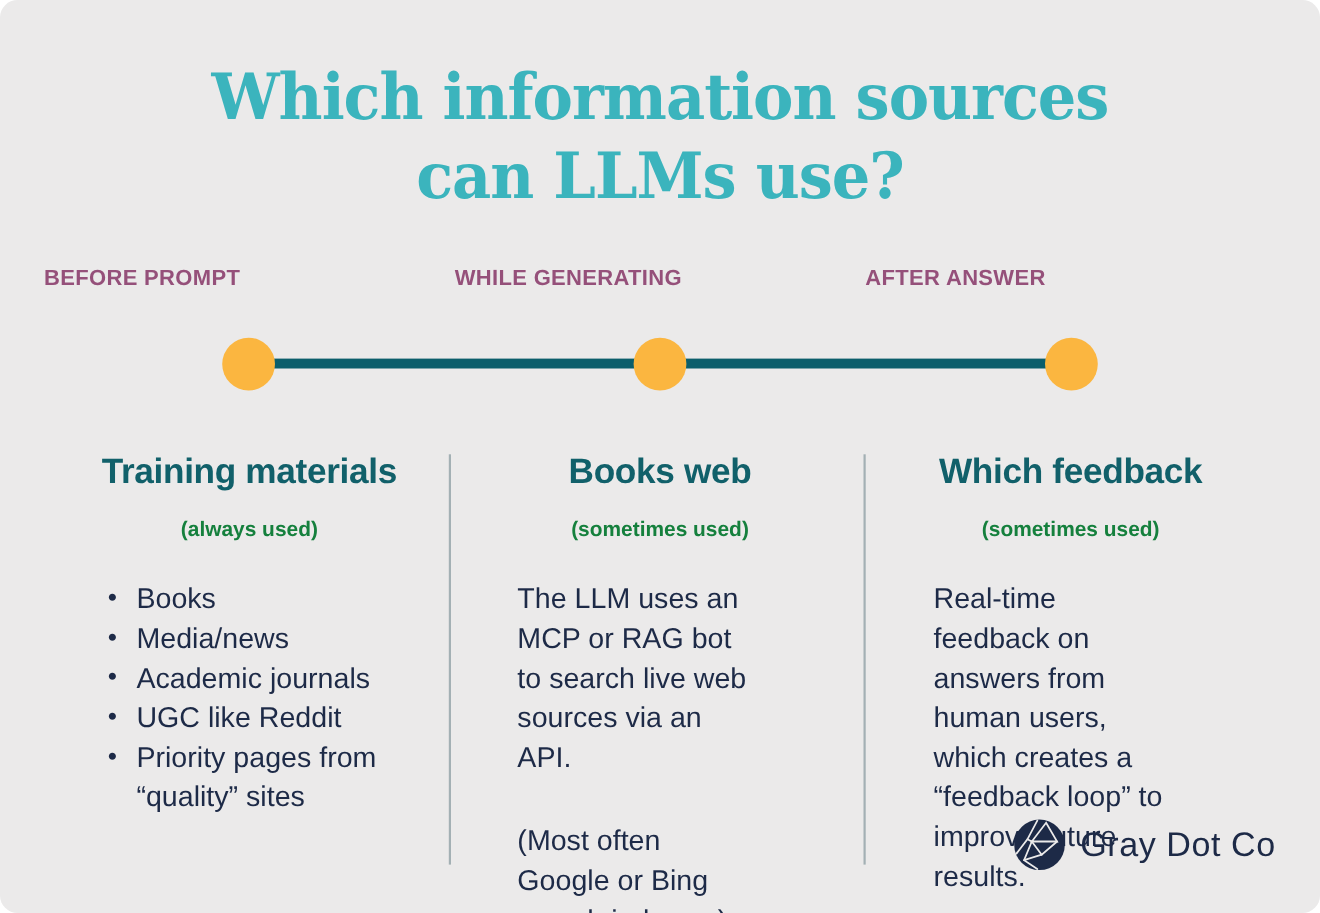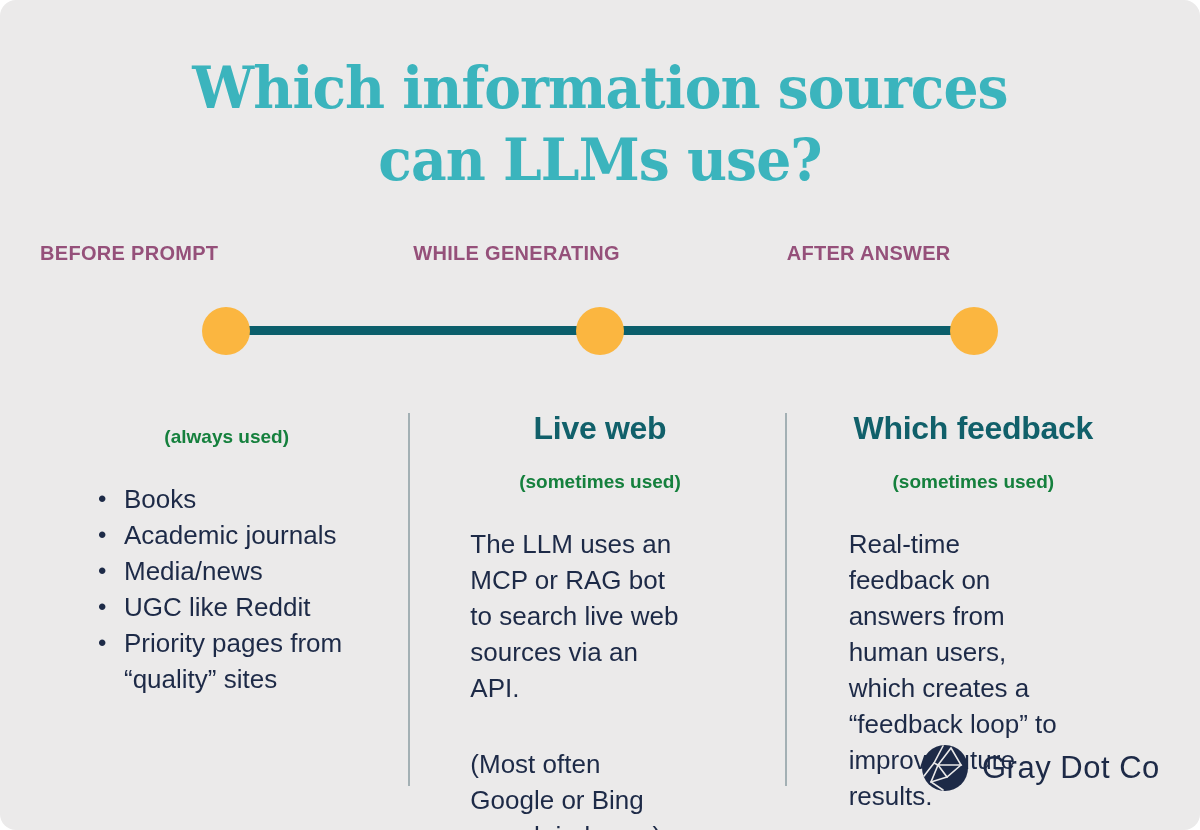--- a/index.html
+++ b/index.html
@@ -133,34 +133,35 @@
   <div class="timeline-dot dot-1"></div>
   <div class="timeline-dot dot-2"></div>
   <div class="timeline-dot dot-3"></div>
 
   <div class="divider divider-1"></div>
   <div class="divider divider-2"></div>
 
   <div class="columns">
 
     <div class="col">
+      <div class="col-heading">Training materials</div>
       <div class="col-subheading">(always used)</div>
       <div class="col-body">
         <ul class="bullet-list">
             <li>Books</li>
+            <li>Media/news</li>
             <li>Academic journals</li>
-            <li>Media/news</li>
             <li>UGC like Reddit</li>
             <li>Priority pages from “quality” sites</li>
           </ul>
       </div>
     </div>
 
     <div class="col">
-      <div class="col-heading">Live web</div>
+      <div class="col-heading">Books web</div>
       <div class="col-subheading">(sometimes used)</div>
       <div class="col-body para-block-1">
           <p>The LLM uses an MCP or RAG bot to search live web sources via an API.</p>
           <p>(Most often Google or Bing search indexes.)</p>
         </div>
     </div>
 
     <div class="col">
       <div class="col-heading">Which feedback</div>
       <div class="col-subheading">(sometimes used)</div>

